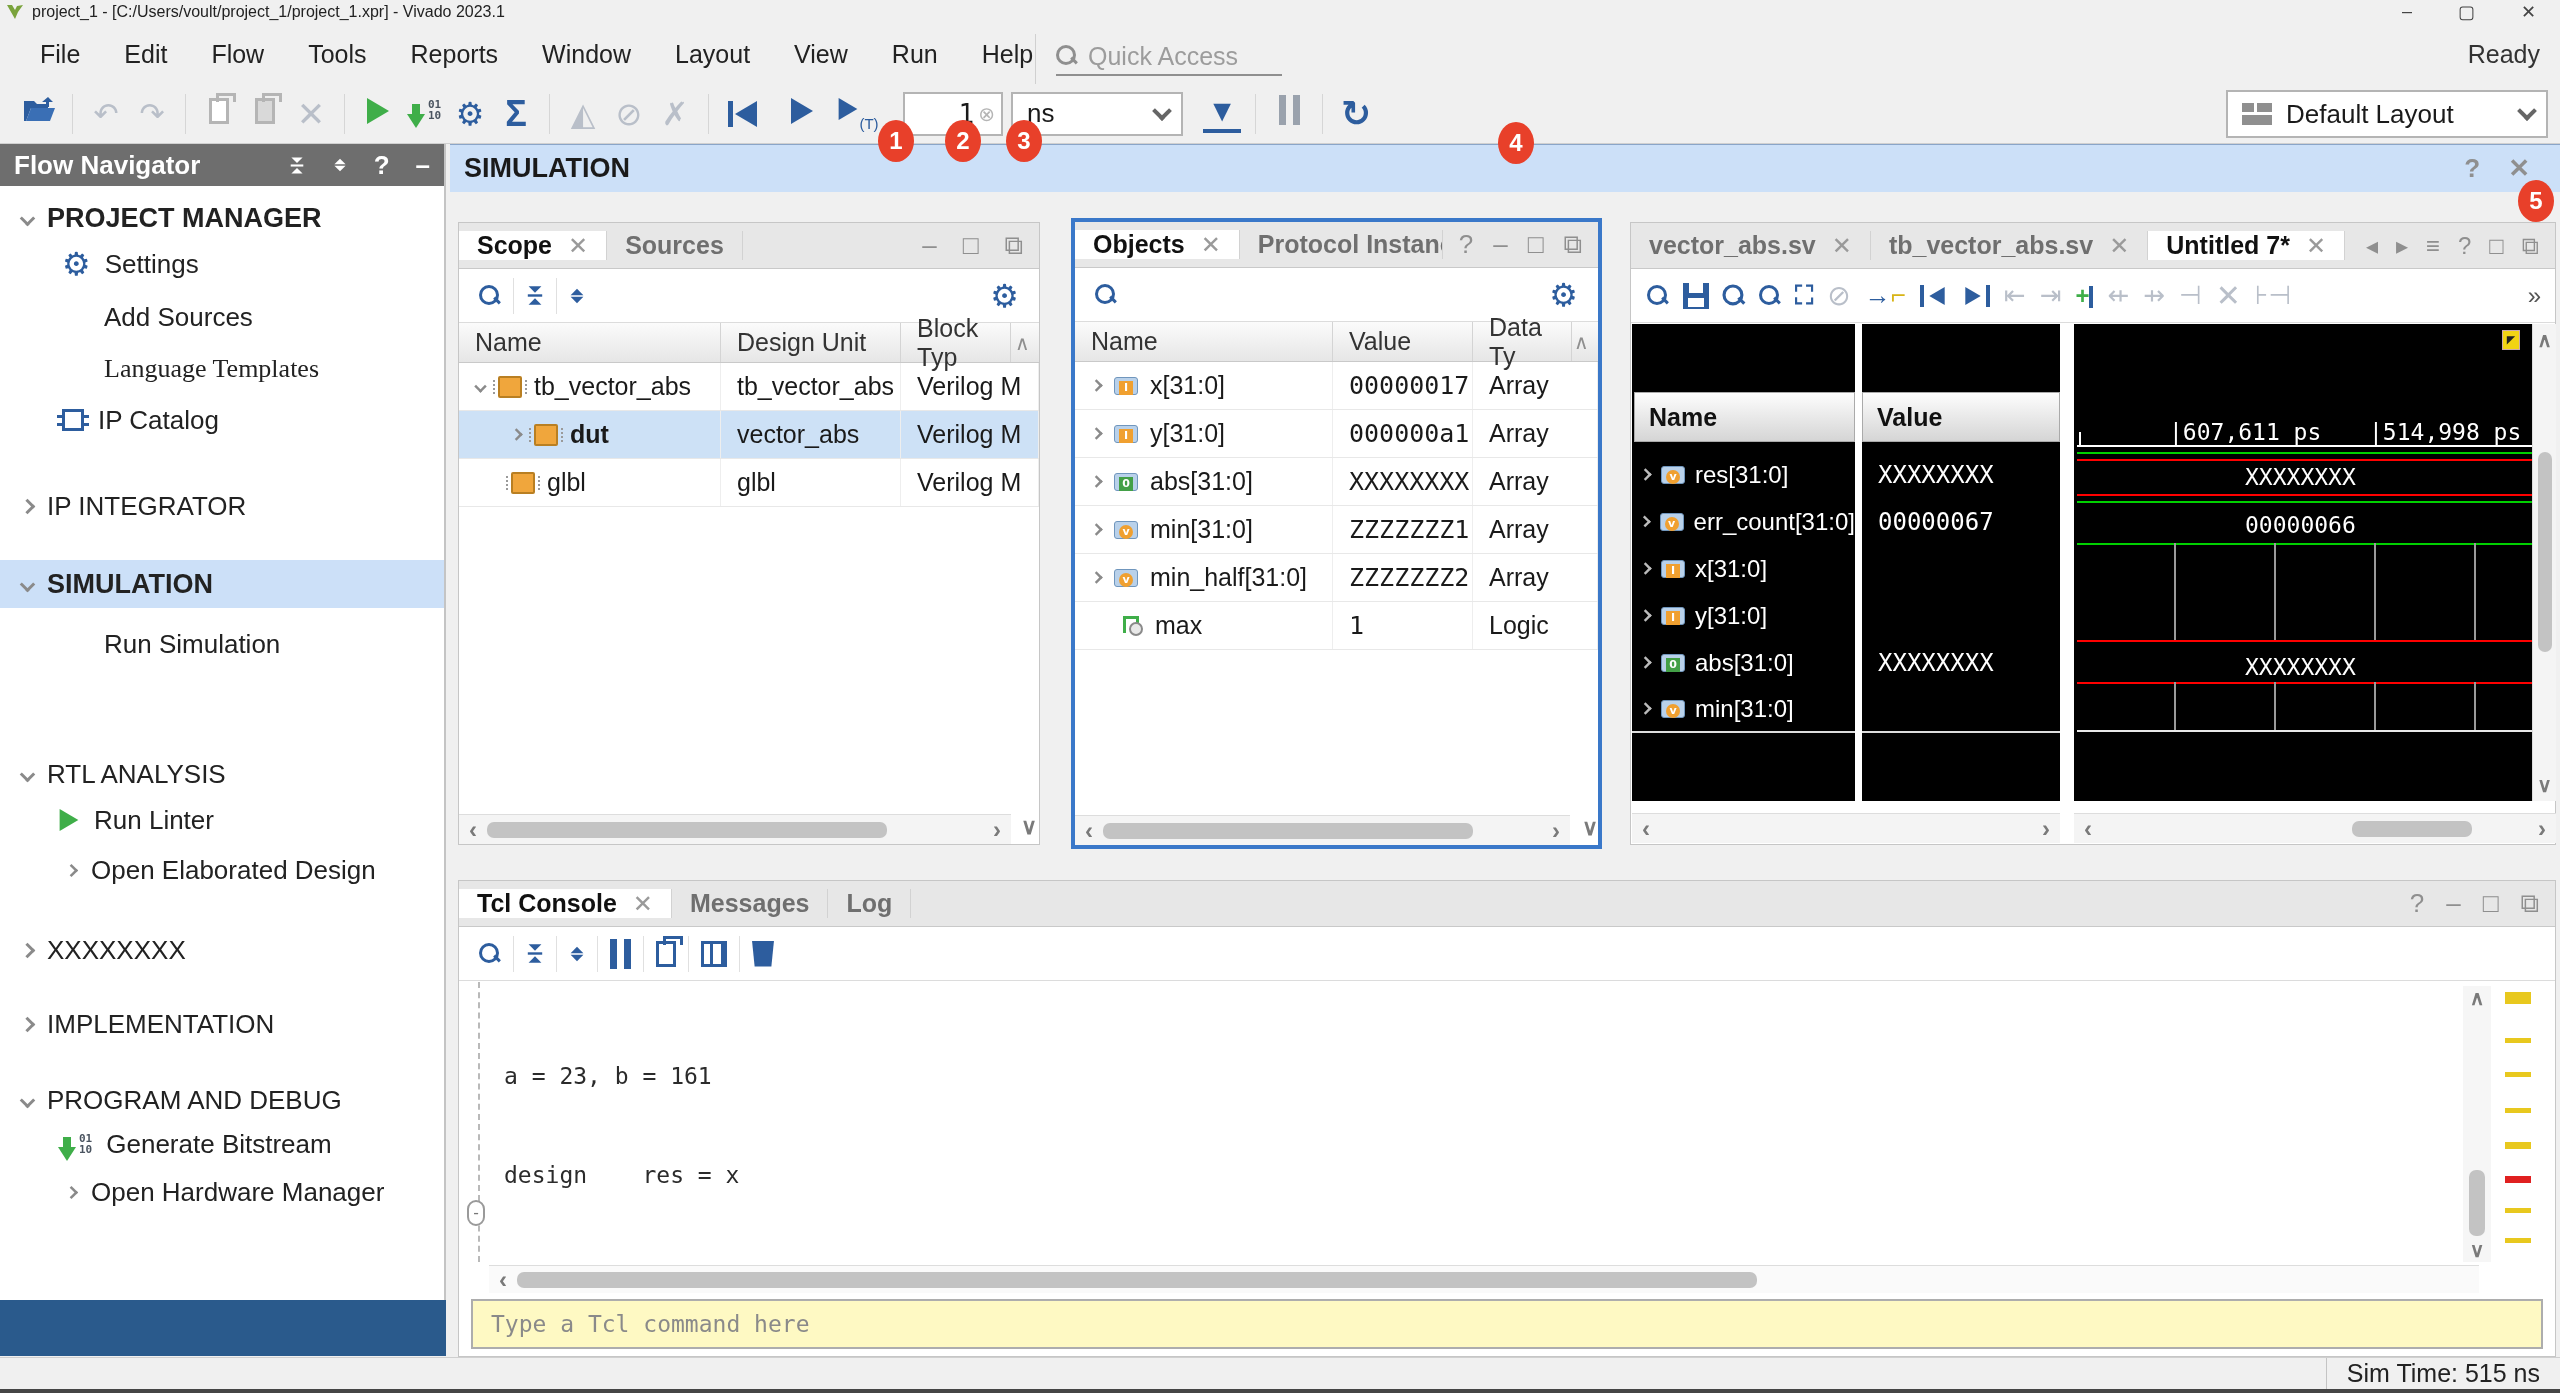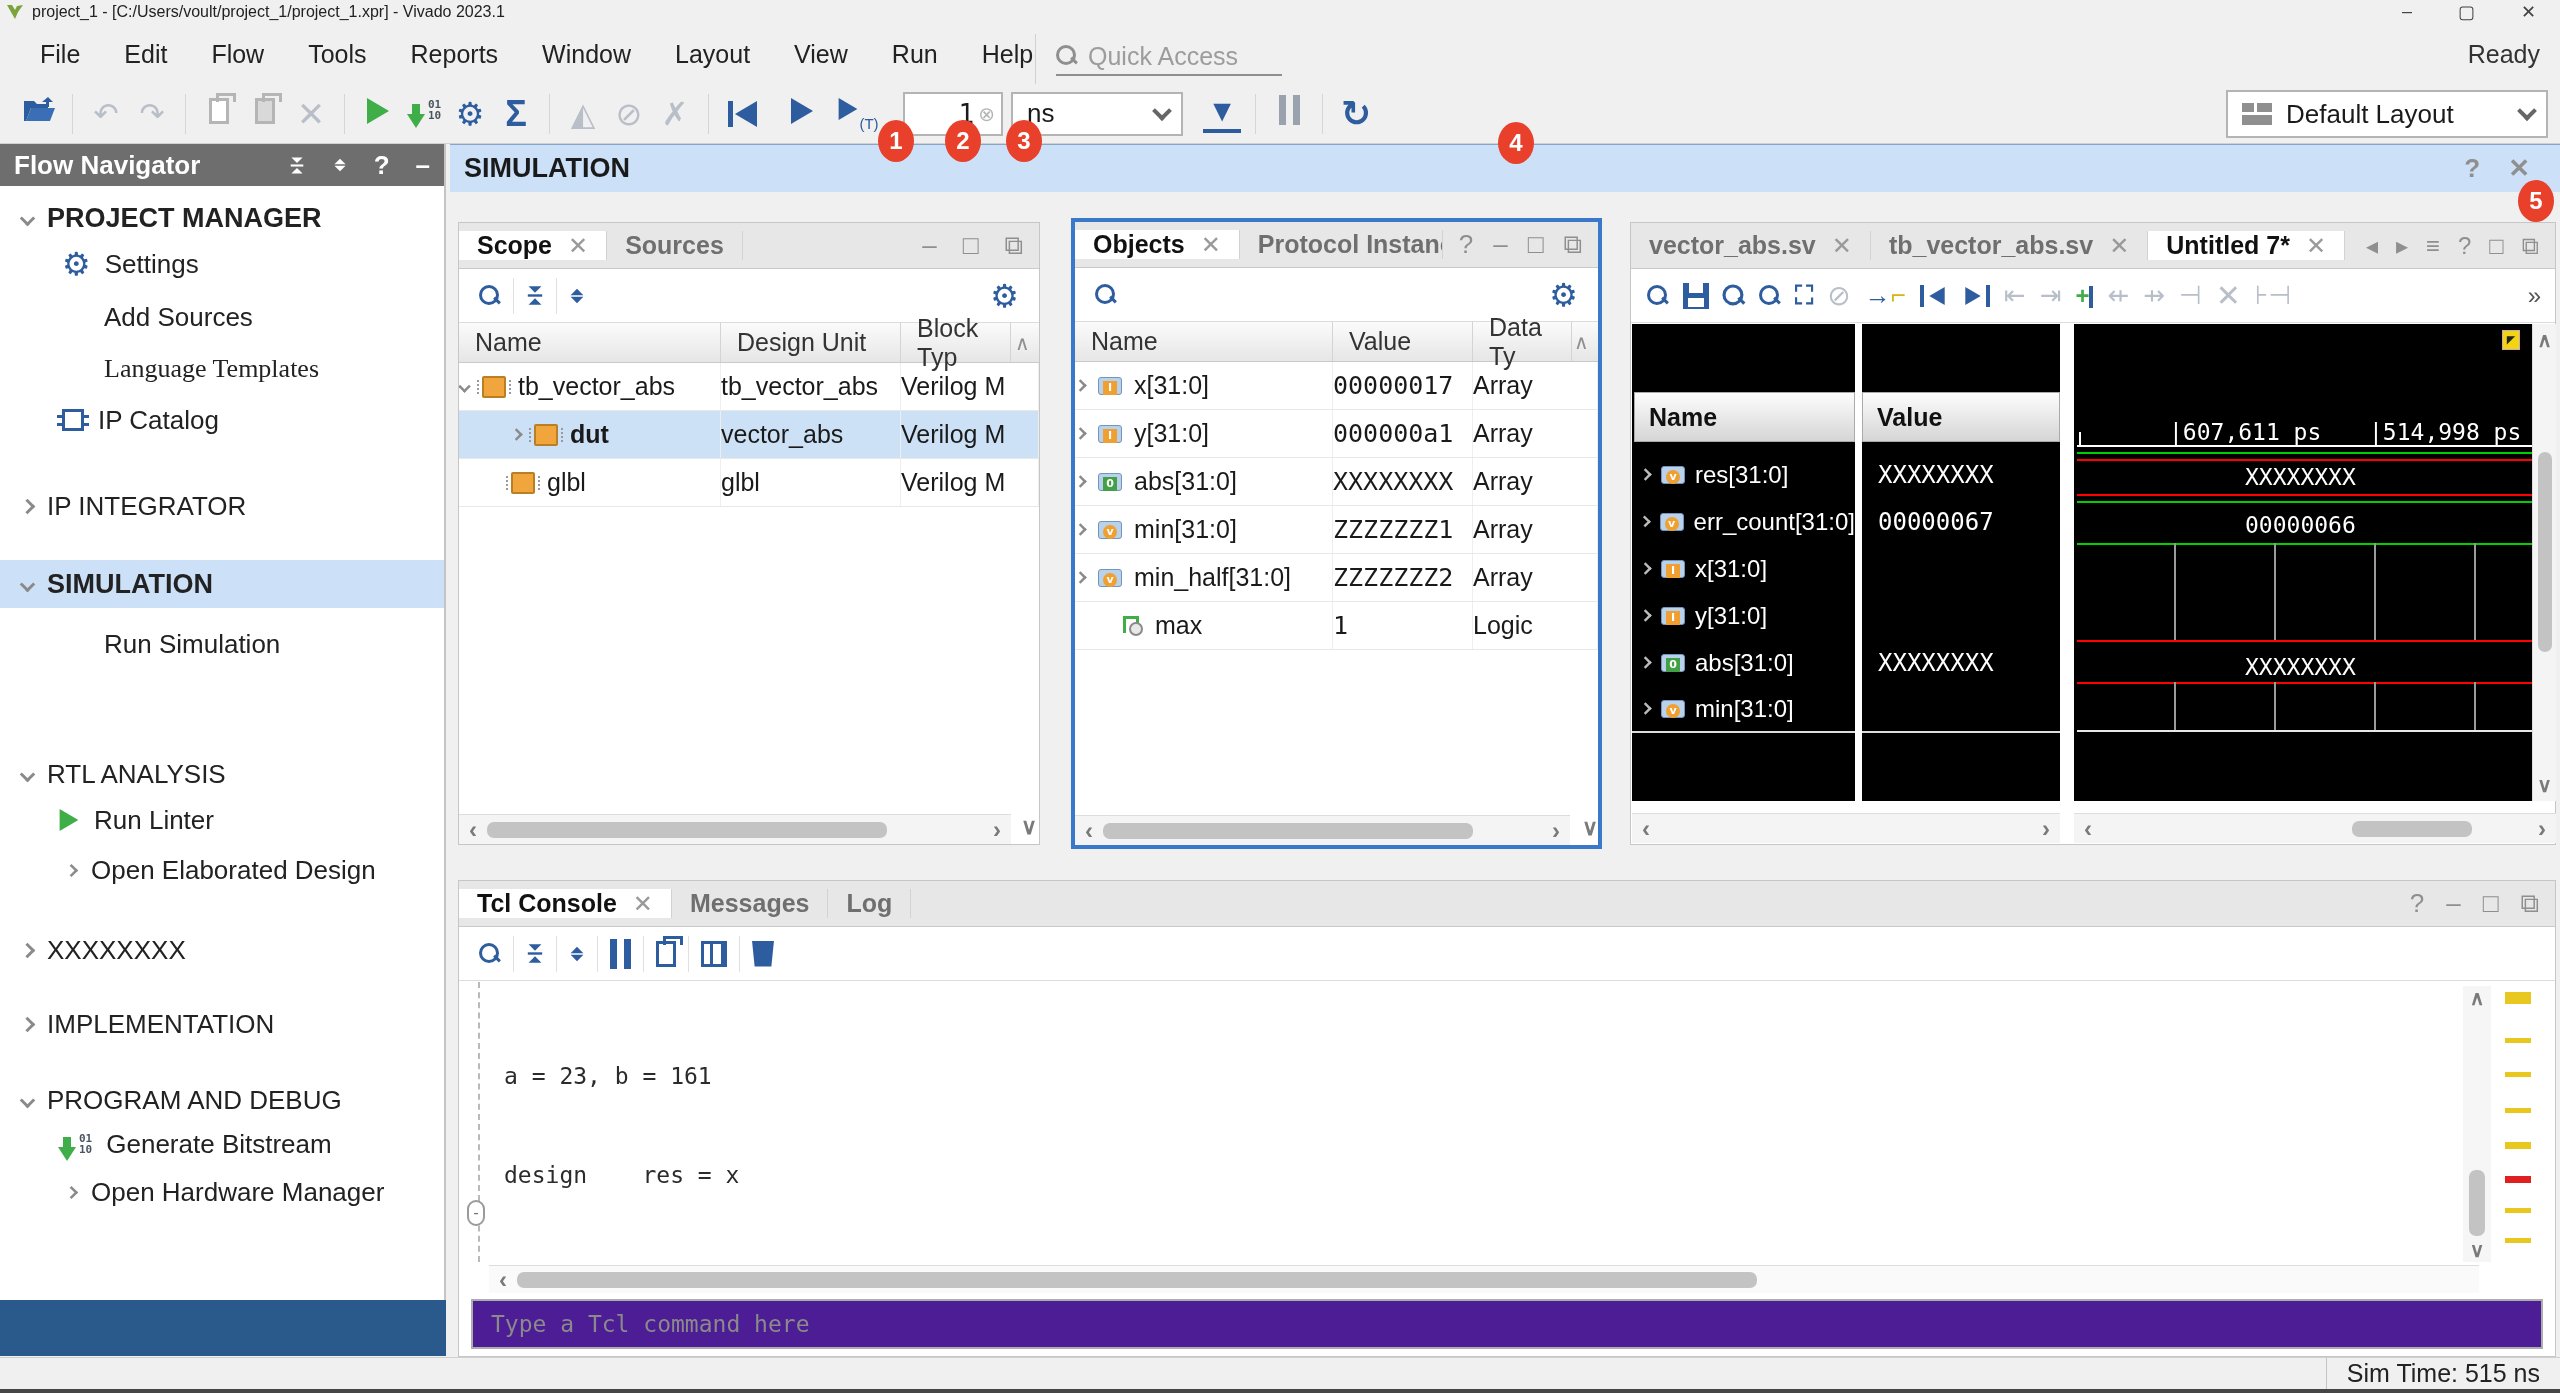--- a/index.html
+++ b/index.html
@@ -49,21 +49,21 @@
   .tab { display:flex; align-items:center; padding:0 18px; color:#6f6f6f; font-weight:bold; border-right:1px solid #d2d2d2; gap:16px; }
   .tab.active { background:#fff; color:#111; }
   .tab .x { color:#9a9a9a; font-weight:normal; font-size:24px; }
   .winbtns { margin-left:auto; display:flex; align-items:center; gap:26px; padding:0 16px; color:#8f8f8f; font-size:26px; }
   .ptoolbar { height:54px; background:#fff; border-bottom:1px solid #dcdcdc; display:flex; align-items:center; gap:0; }
   .ptool-sep { width:1px; height:36px; background:#e0e0e0; margin:0 12px; }
 
   .thead { background:linear-gradient(#fbfbfb,#e6e6e6); border-bottom:1px solid #c9c9c9; font-size:25px; color:#333; display:flex; height:40px; }
   .thead > div { display:flex; align-items:center; padding-left:16px; border-right:1px solid #d4d4d4; }
   .trow { display:flex; font-size:25px; height:48px; border-bottom:1px solid #e8e8e8; }
-  .trow > div { display:flex; align-items:center; border-right:1px solid #eee; overflow:hidden; white-space:nowrap; }
+  .trow > div { display:flex; align-items:center; padding-left:16px; border-right:1px solid #eee; overflow:hidden; white-space:nowrap; }
   .trow.sel { background:#cde1f6; }
 
   
   .chip { width:24px; height:22px; background:#f0a63c; border:2px solid #b97f22; border-radius:2px; position:relative; flex:none; }
   .chip::before,.chip::after { content:""; position:absolute; top:2px; width:4px; height:14px; }
   .chip::before { left:-7px; border-left:2px dotted #9a9a9a; }
   .chip::after { right:-7px; border-right:2px dotted #9a9a9a; }
   .sig { position:relative; width:24px; height:18px; background:#b9d1ea; border:1px solid #7096bd; border-radius:3px; flex:none; }
   .sig .bdg { position:absolute; left:4px; top:3px; width:14px; height:14px; color:#fff; font:bold 11px "DejaVu Sans",sans-serif; text-align:center; line-height:14px; }
   .bdg.v { background:#f0a030; border-radius:50%; } .bdg.i { background:#f0a030; } .bdg.o { background:#43a047; }
@@ -715,21 +715,21 @@
     <div class="abs" style="left:4px; top:190px; width:26px; height:7px;  background:#e02020;"></div>
     <div class="abs" style="left:4px; top:222px; width:26px; height:5px;  background:#e8c81e;"></div>
     <div class="abs" style="left:4px; top:252px; width:26px; height:5px;  background:#e8c81e;"></div>
   </div>
 
   <div class="hscroll abs" style="left:30px; top:384px; width:1990px; height:28px; background:#fafafa;">
     <span class="sarrow">‹</span>
     <div class="thumb" style="width:1240px;"></div>
   </div>
 
-  <div class="abs flex mono" style="left:12px; top:418px; width:2072px; height:50px; background:#4c1d95; border:2px solid #adadad; padding-left:18px; font-size:23px; color:#8a8a8a;">
+  <div class="abs flex mono" style="left:12px; top:418px; width:2072px; height:50px; background:#fef9c3; border:2px solid #adadad; padding-left:18px; font-size:23px; color:#8a8a8a;">
     <span>Type a Tcl command here</span>
   </div>
 </div>
 
 <div class="abs flex" style="left:0; top:1357px; width:2560px; height:32px; background:#f0f0f0; border-top:1px solid #cfcfcf;">
   <div style="margin-left:auto; border-left:1px solid #c4c4c4; height:100%; display:flex; align-items:center; padding:0 20px; font-size:25px; color:#222;">Sim Time: 515 ns</div>
 </div>
 <div class="abs" style="left:0; top:1389px; width:2560px; height:4px; background:#454545;"></div>
 
 </body></html>

